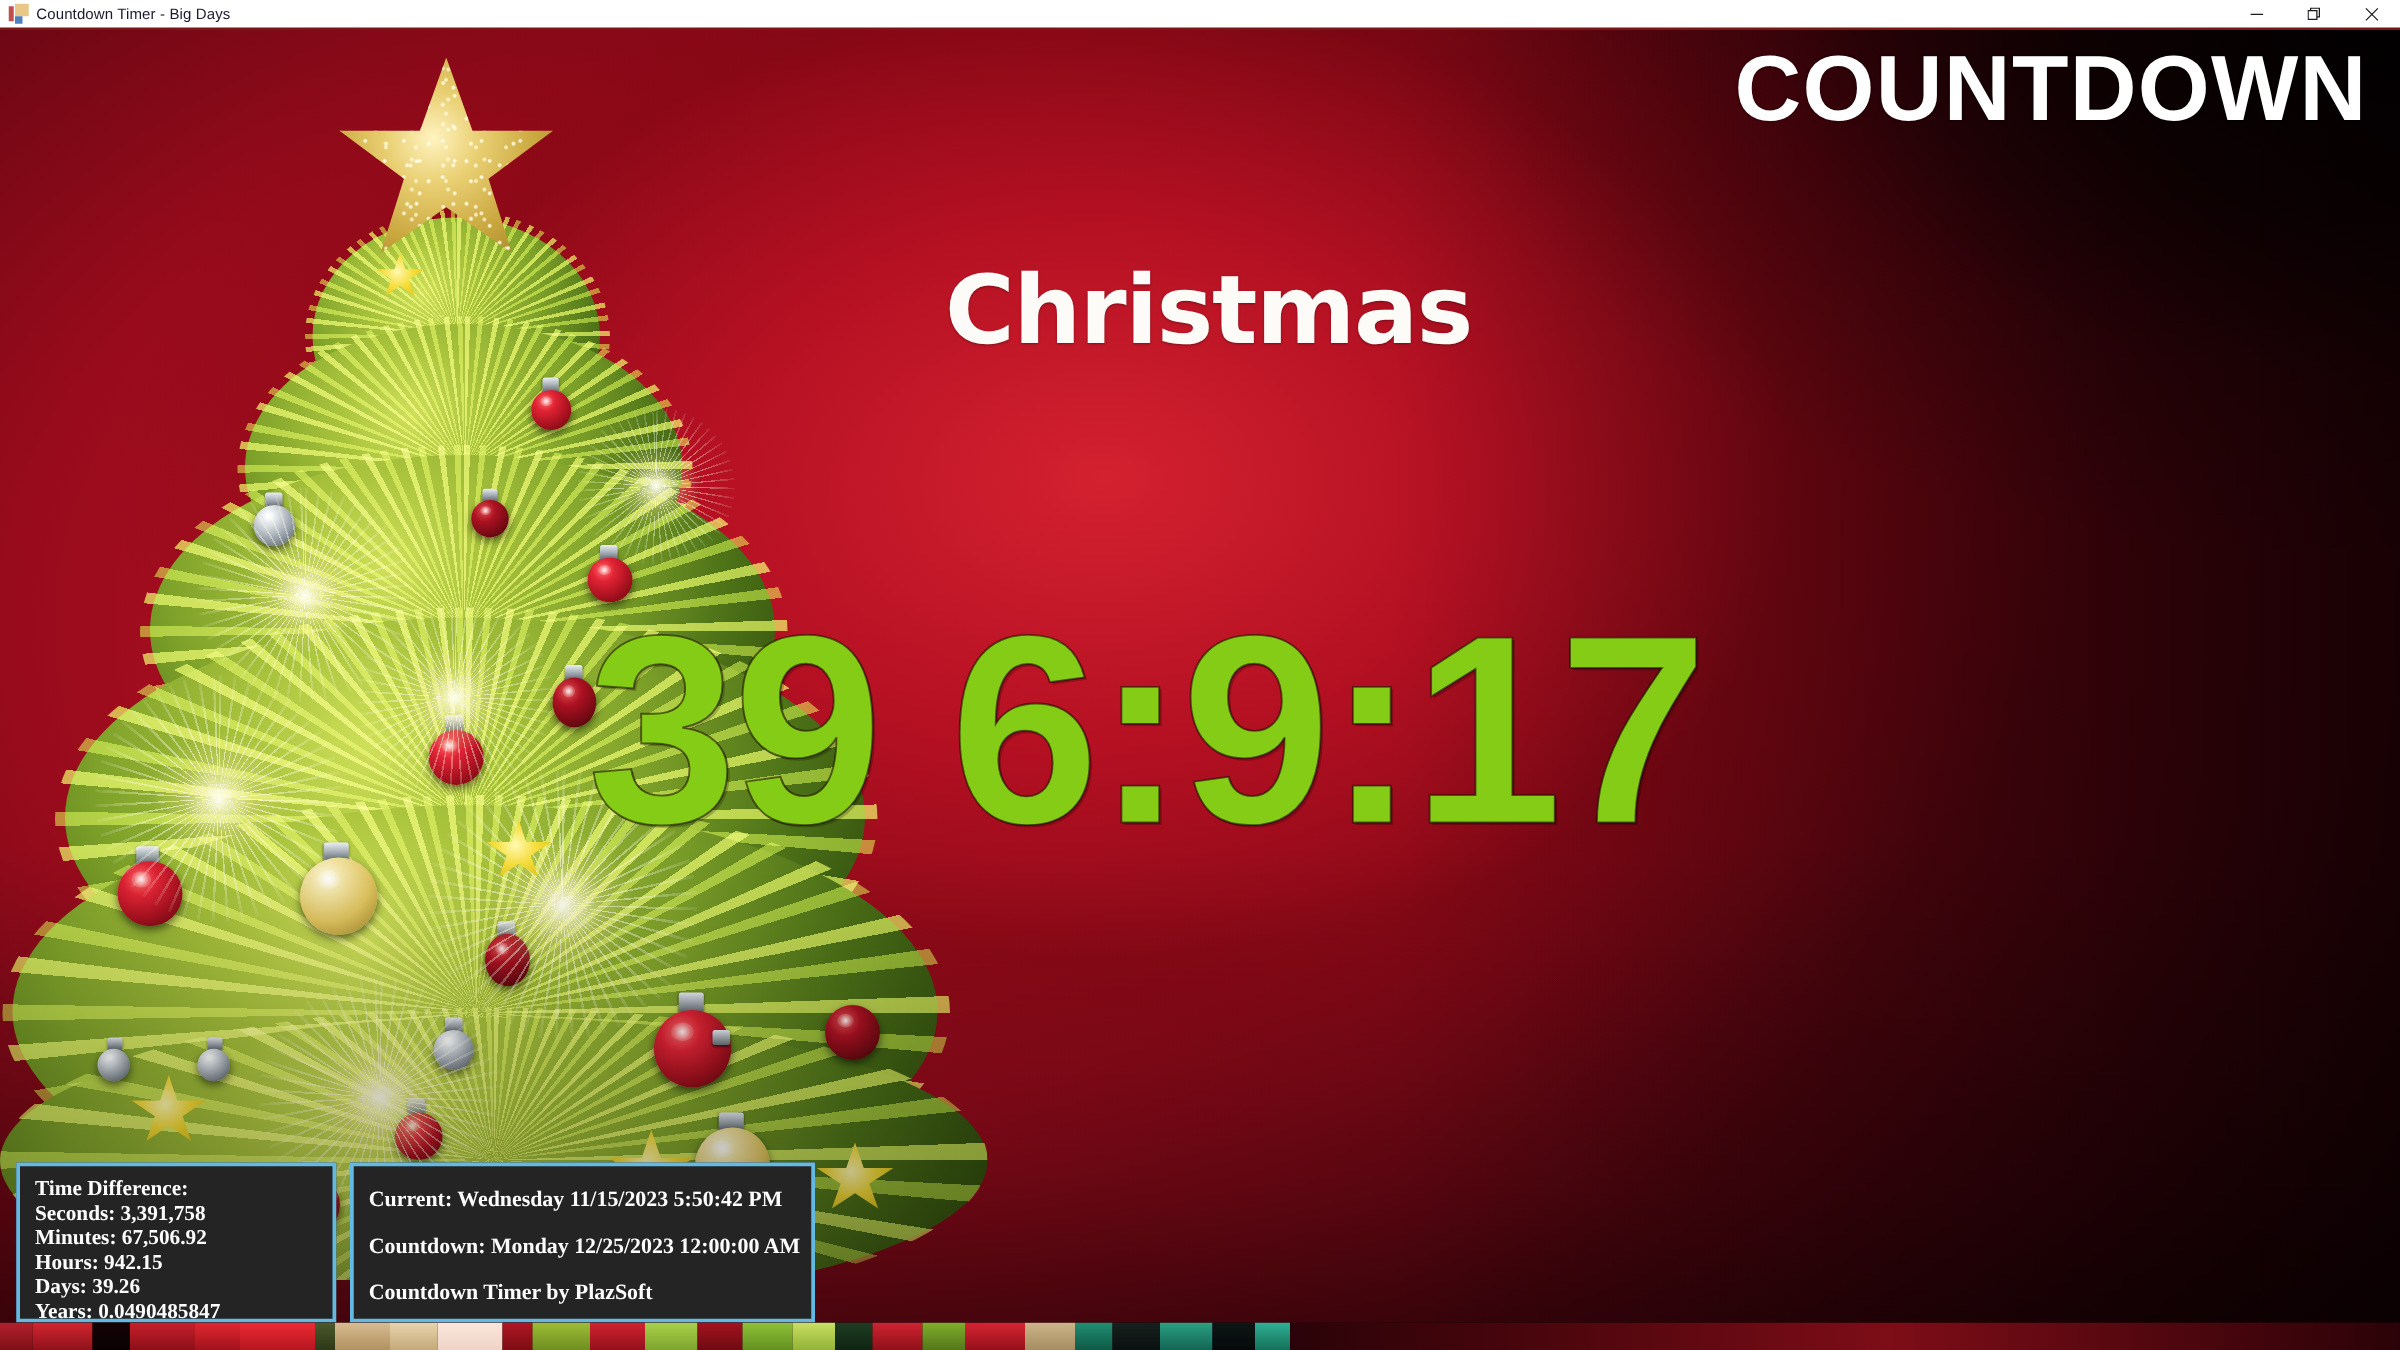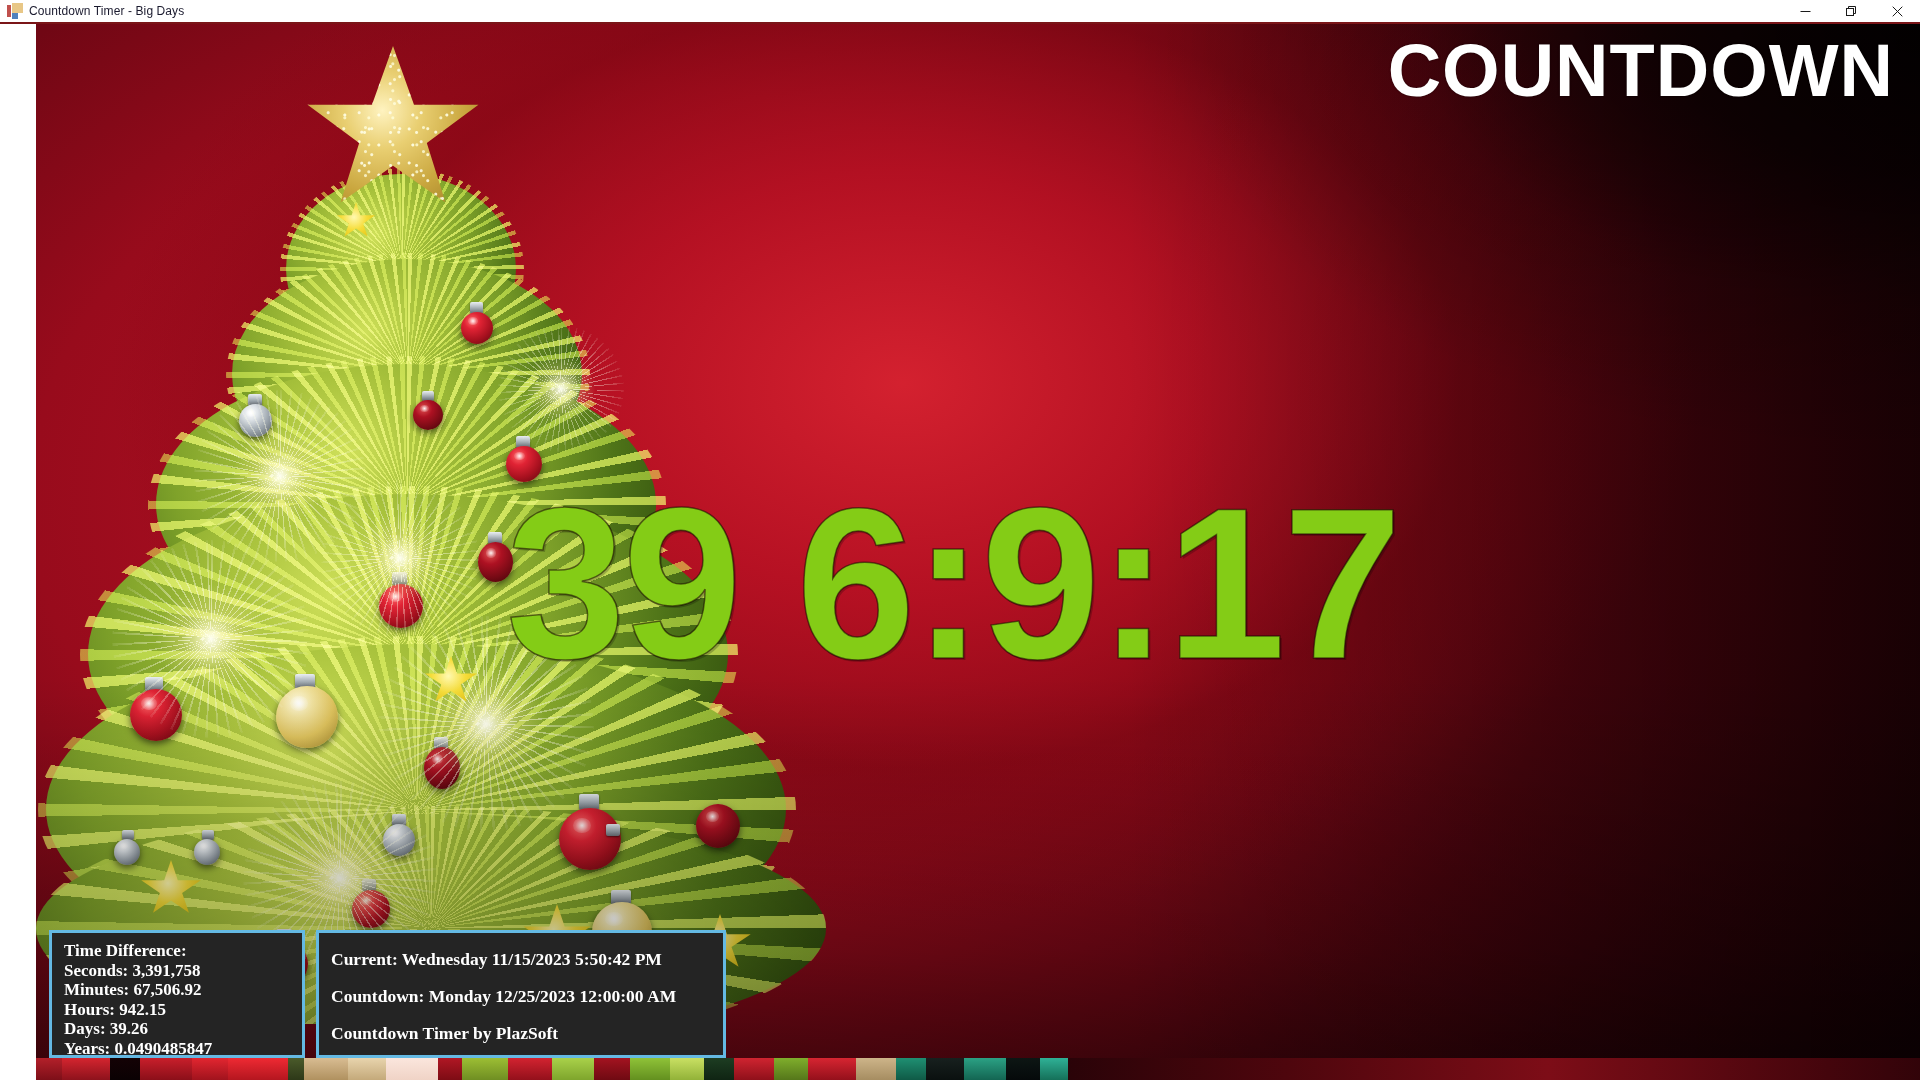--- a/index.html
+++ b/index.html
@@ -48,21 +48,20 @@
     font-family:"DejaVu Sans", sans-serif; font-size:11px; line-height:1;
     cursor:default;
   }
   .win-btn svg{ display:block; }
 
   
   #client-area{
     position:relative; flex:1 1 auto;
     overflow:hidden;
     background:#5a0408;
-    margin-left:36px;
   }
 
   
   #backdrop{
     position:absolute; inset:0;
     background:
       radial-gradient(ellipse 900px 620px at 46% 34%, rgba(214,34,48,.95) 0%, rgba(183,17,35,.85) 34%, rgba(128,6,18,.55) 62%, rgba(60,2,7,0) 88%),
       radial-gradient(ellipse 1500px 1100px at 30% 45%, #bd1327 0%, #980b1c 38%, #5c0510 66%, #2a0207 100%),
       linear-gradient(100deg,#a50f20 0%, #8d0c1b 26%, #5d0510 55%, #240206 78%, #120103 100%);
   }
@@ -200,21 +199,21 @@
     background:#242424;
     border:3px solid #64b9e3;
     color:#ffffff;
     font-family:"Liberation Serif", serif;
     font-weight:bold;
     padding:8px 12px 6px 12px;
     pointer-events:auto;
     overflow:hidden;
   }
   #panel-time-difference{ margin-left:13px; width:256px; }
-  #panel-dates{ margin-left:11px; width:410px; }
+  #panel-dates{ margin-left:11px; width:372px; }
   #panel-symbols{ margin-left:16px; width:410px; }
 
   .pline{ font-size:17px; line-height:19.5px; white-space:nowrap; }
   #panel-dates .pline{ line-height:37px; font-size:17.5px; }
   #symbol-row{
     font-family:"DejaVu Sans", sans-serif;
     font-size:20px; line-height:26px;
     letter-spacing:4px; white-space:nowrap;
     margin-bottom:8px; font-weight:normal;
   }
@@ -352,20 +351,21 @@
       <div class="yellowstar" style="left:388px; top:632px; width:54px; height:50px;"></div>
       <div class="yellowstar" style="left:486px; top:880px; width:70px; height:64px;"></div>
       <div class="yellowstar" style="left:652px; top:890px; width:64px; height:58px;"></div>
       <div class="yellowstar" style="left:300px; top:178px; width:40px; height:38px;"></div>
       <div class="yellowstar" style="left:146px; top:938px; width:56px; height:52px;"></div>
     </div>
 
     <div id="backdrop-vignette"></div>
 
     <div id="countdown-header">COUNTDOWN</div>
+    <div id="event-title">Christmas</div>
     <div id="big-count">39 6:9:17</div>
 
     <div id="panels">
 
       <div class="panel" id="panel-time-difference">
         <div class="pline">Time Difference:</div>
         <div class="pline">Seconds: 3,391,758</div>
         <div class="pline">Minutes: 67,506.92</div>
         <div class="pline">Hours: 942.15</div>
         <div class="pline">Days: 39.26</div>

